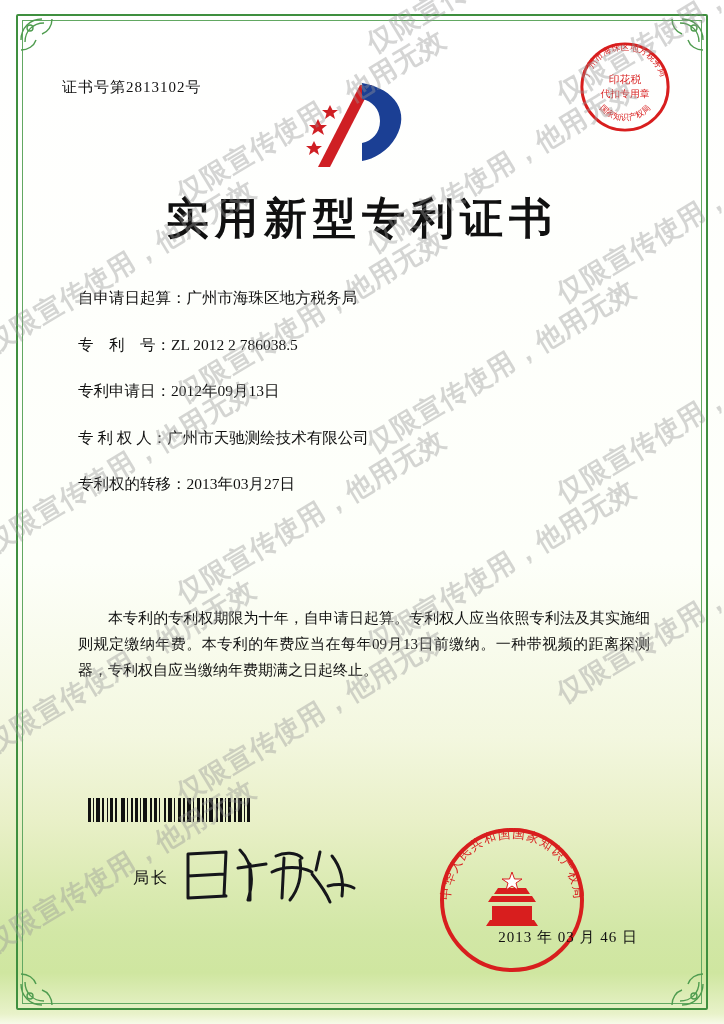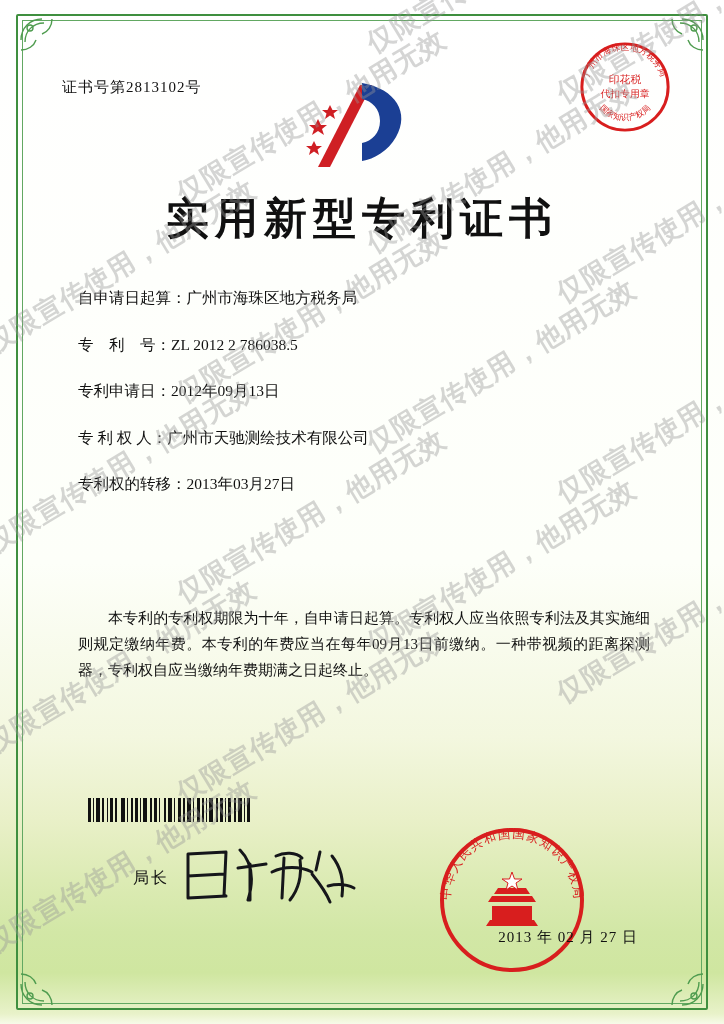--- a/index.html
+++ b/index.html
@@ -336,21 +336,21 @@
           <rect x="5" y="-6" width="4" height="14"></rect>
           <rect x="13" y="-6" width="4" height="14"></rect>
         </g>
         <polygon points="-24,-10 24,-10 20,-16 -20,-16"></polygon>
         <polygon points="-18,-18 18,-18 14,-24 -14,-24"></polygon>
         <polygon points="0,-40 2.5,-33 10,-33 4,-29 6,-22 0,-26 -6,-22 -4,-29 -10,-33 -2.5,-33" fill="#fff" stroke="#d81e1e" stroke-width="1"></polygon>
       </g>
     </svg>
   </div>
 
-  <div class="issue-date">2013 年 02 月 27 日</div>
+  <div class="issue-date">2013 年 03 月 46 日</div>
 
   <div class="wm-layer">
     <div class="wm" style="left:-20px;top:330px;">仅限宣传使用，他用无效</div>
     <div class="wm" style="left:-20px;top:530px;">仅限宣传使用，他用无效</div>
     <div class="wm" style="left:-20px;top:730px;">仅限宣传使用，他用无效</div>
     <div class="wm" style="left:-20px;top:930px;">仅限宣传使用，他用无效</div>
     <div class="wm" style="left:170px;top:180px;">仅限宣传使用，他用无效</div>
     <div class="wm" style="left:170px;top:380px;">仅限宣传使用，他用无效</div>
     <div class="wm" style="left:170px;top:580px;">仅限宣传使用，他用无效</div>
     <div class="wm" style="left:170px;top:780px;">仅限宣传使用，他用无效</div>

